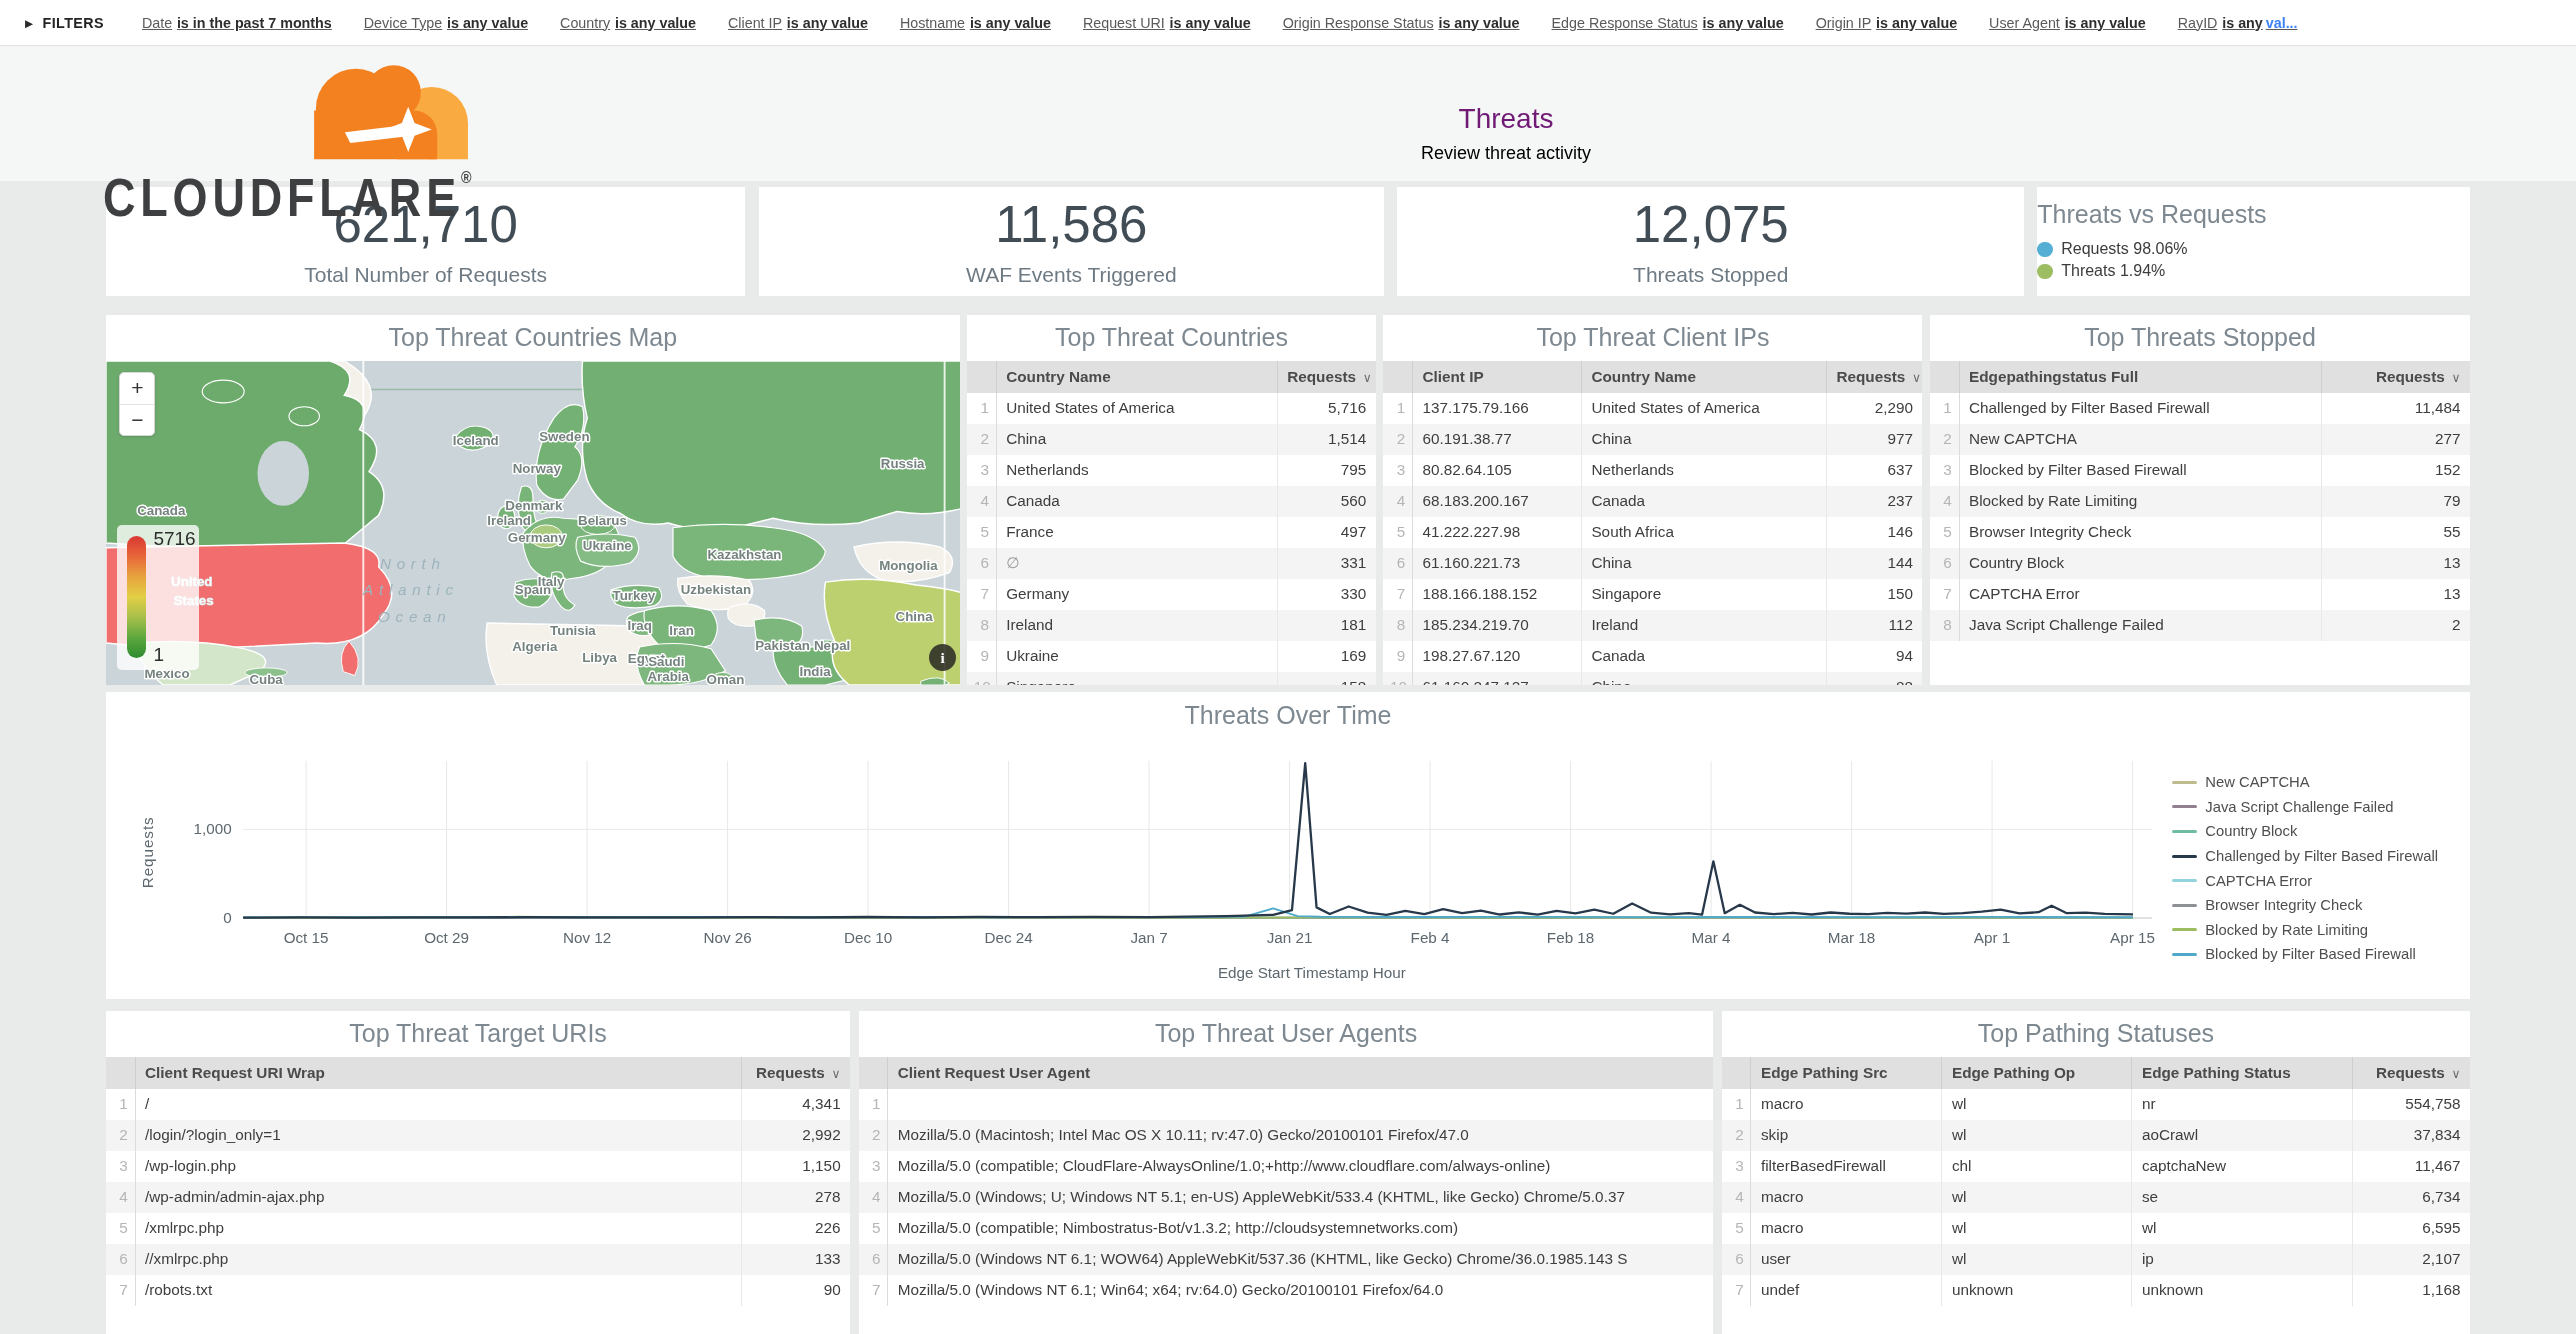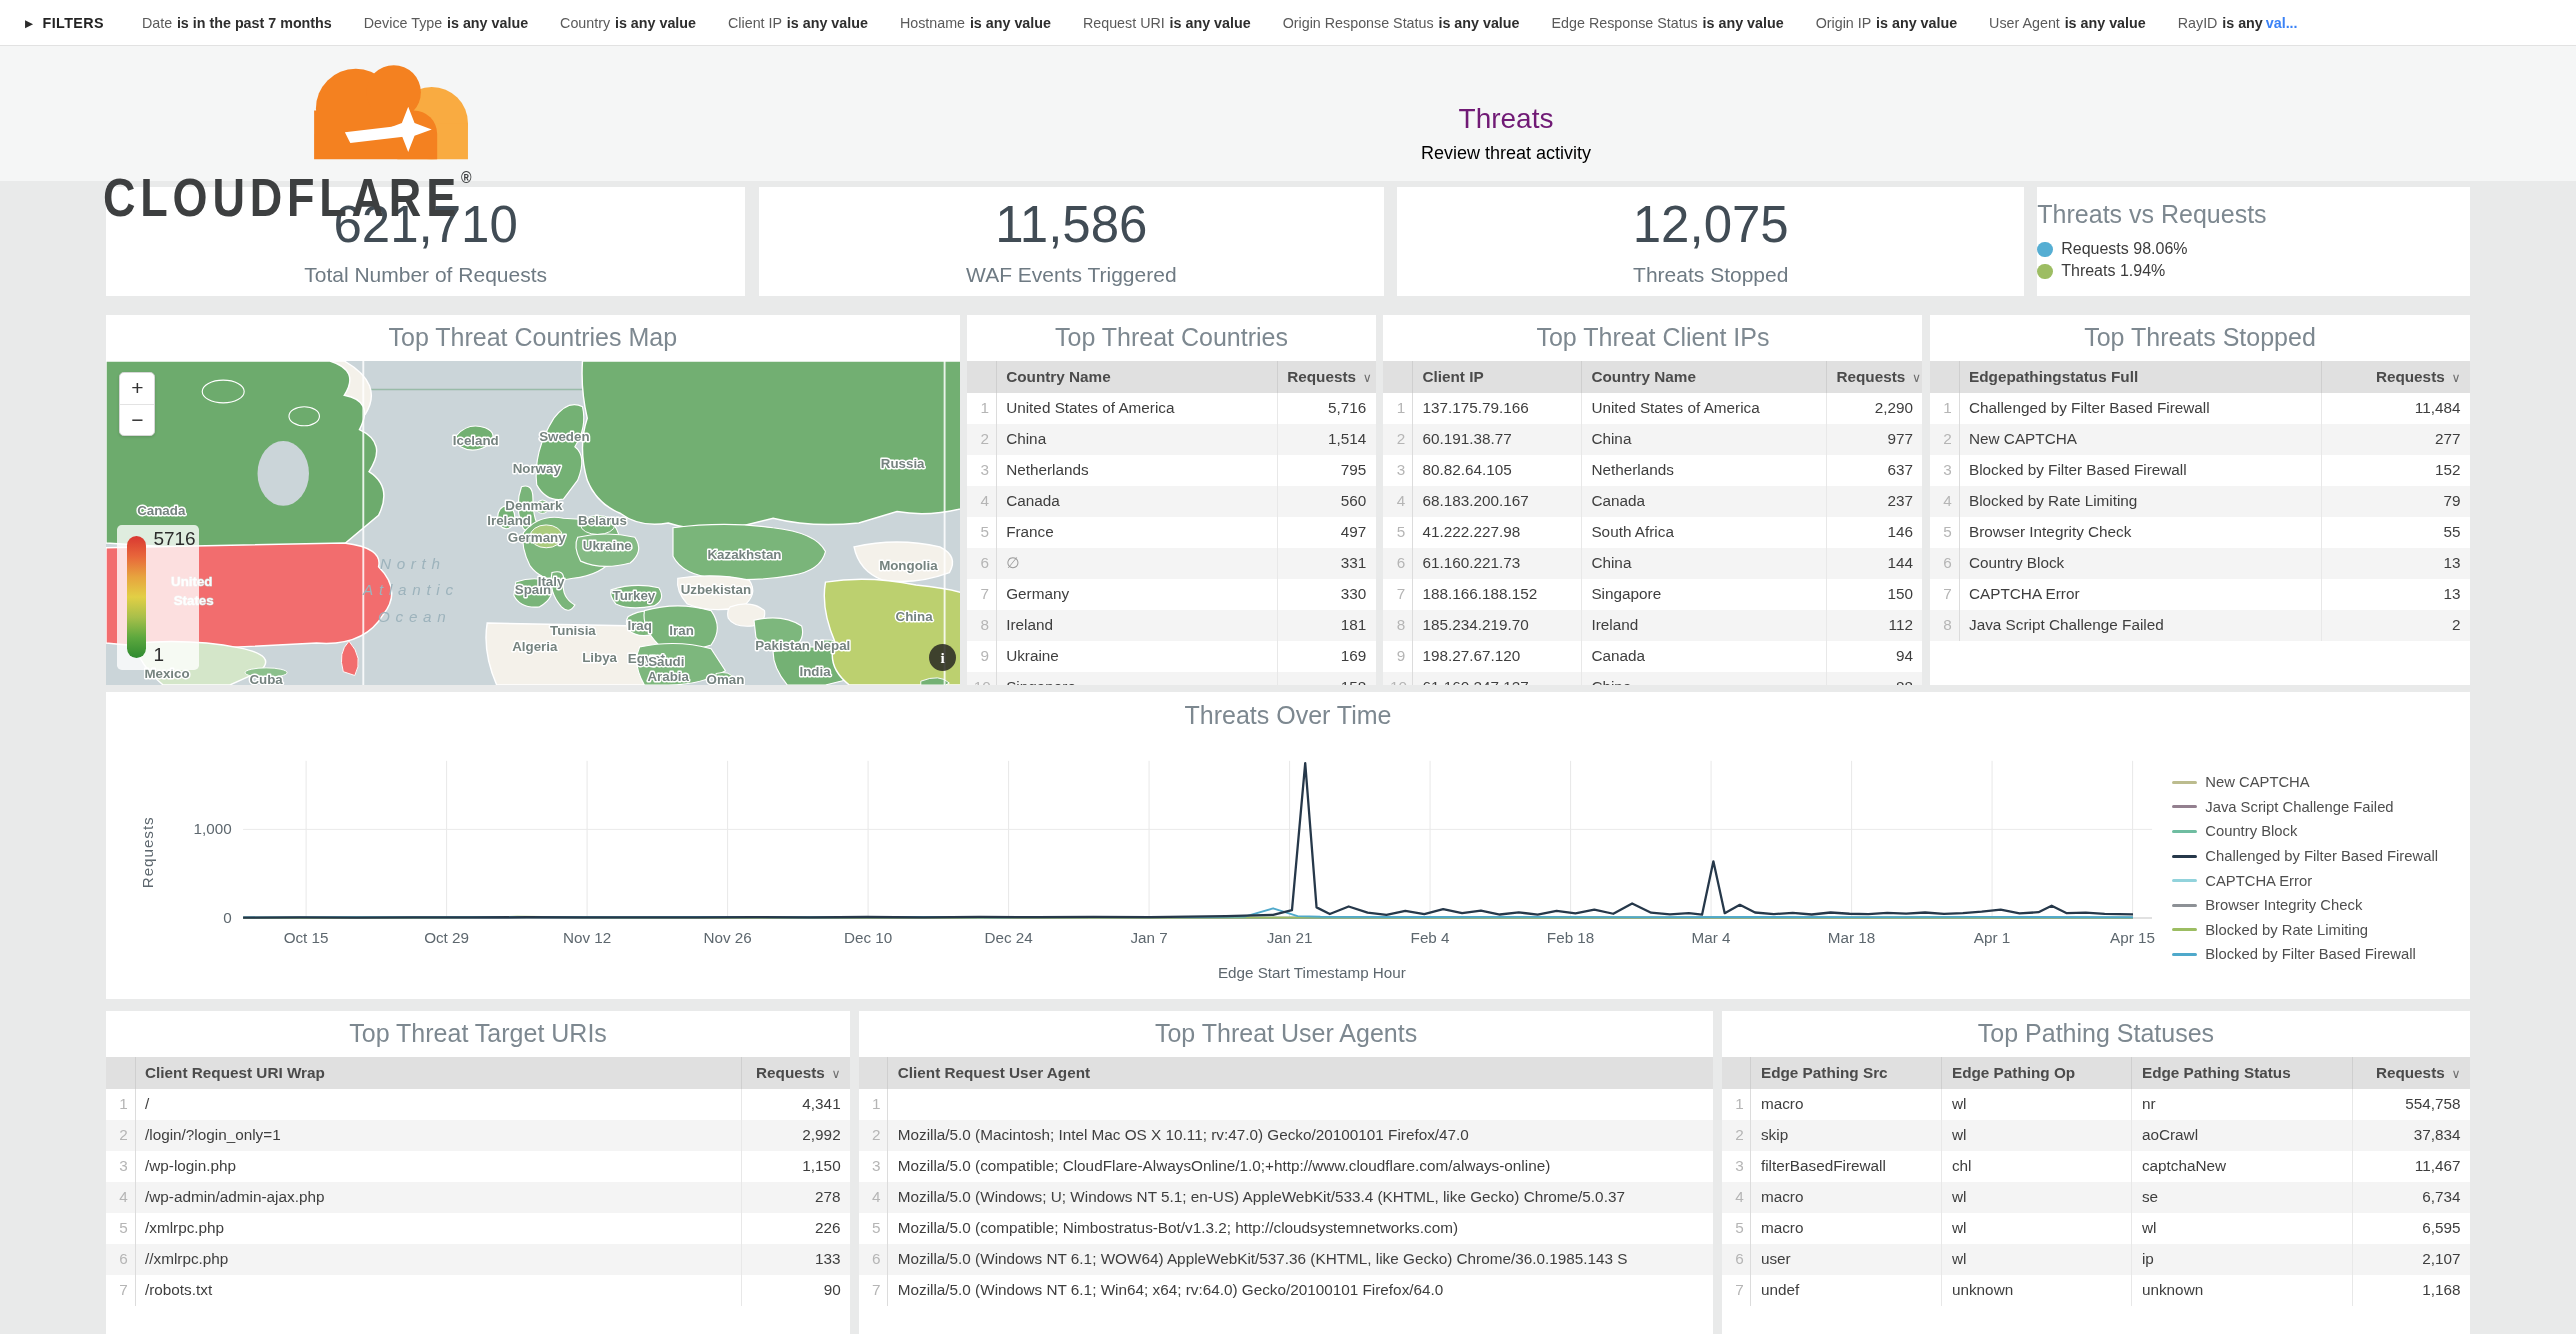--- a/index.html
+++ b/index.html
@@ -3,21 +3,21 @@
 <meta charset="utf-8">
 <style>
   html,body{margin:0;padding:0;background:#e9eaea;font-family:"Liberation Sans",sans-serif;}
   .page{width:2576px;height:1335px;overflow:hidden;position:relative;background:#e9eaea;}
 
   
   .filterbar{height:46px;background:#fff;border-bottom:1px solid #e2e2e2;display:flex;align-items:center;padding:0 25px;font-size:14.3px;color:#555;box-sizing:border-box;}
   .fcaret{font-size:10.5px;color:#2b2b2b;margin-right:9.5px;}
   .ftoggle{font-weight:bold;color:#242424;letter-spacing:0.4px;margin-right:38px;font-size:14.3px;}
   .filter-items{display:flex;gap:32px;white-space:nowrap;overflow:hidden;flex:1;}
-  .filter-item{color:#5a5a5a;}
+  .filter-item{color:#5a5a5a;text-decoration:underline;}
   .filter-item b{color:#2e2e2e;margin-left:4.8px;}
   .filter-item .muted{color:#3b82f6;font-weight:bold;margin-left:3px;}
 
   
   .header{height:135px;background:#f5f6f6;position:relative;}
   .logo-cloud{position:absolute;left:296px;top:9.5px;}
   .logo-text{position:absolute;left:103px;top:122px;font-size:45px;font-weight:bold;color:#3d3f40;letter-spacing:4.8px;transform:scaleY(1.18);transform-origin:top left;}
   .logo-reg{font-size:14.3px;vertical-align:top;letter-spacing:0;}
   .page-title{position:absolute;left:1506px;transform:translateX(-50%);top:57px;font-size:28px;color:#701a75;}
   .page-subtitle{position:absolute;left:1506px;transform:translateX(-50%);top:97px;font-size:18px;color:#000000;}

